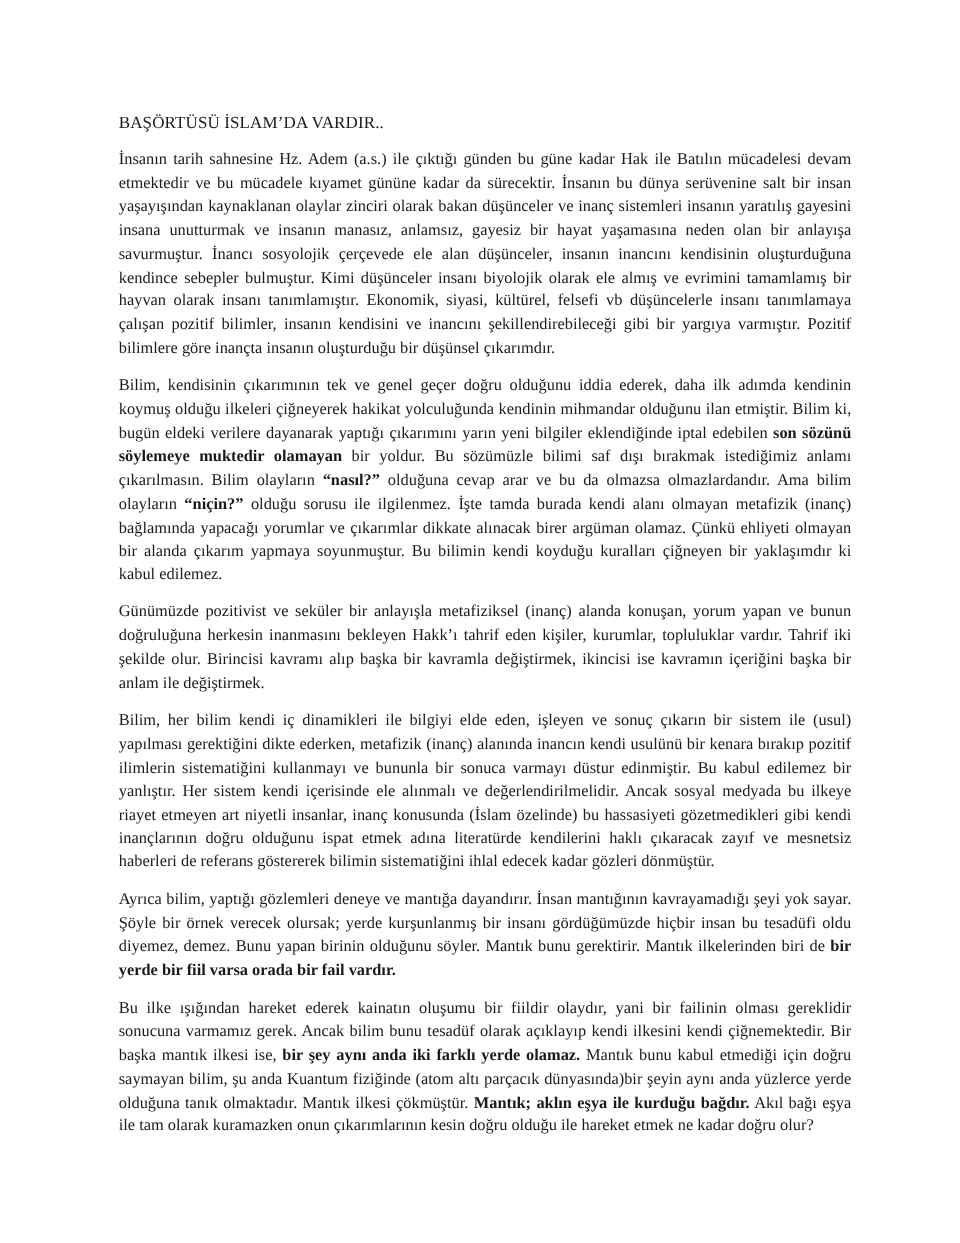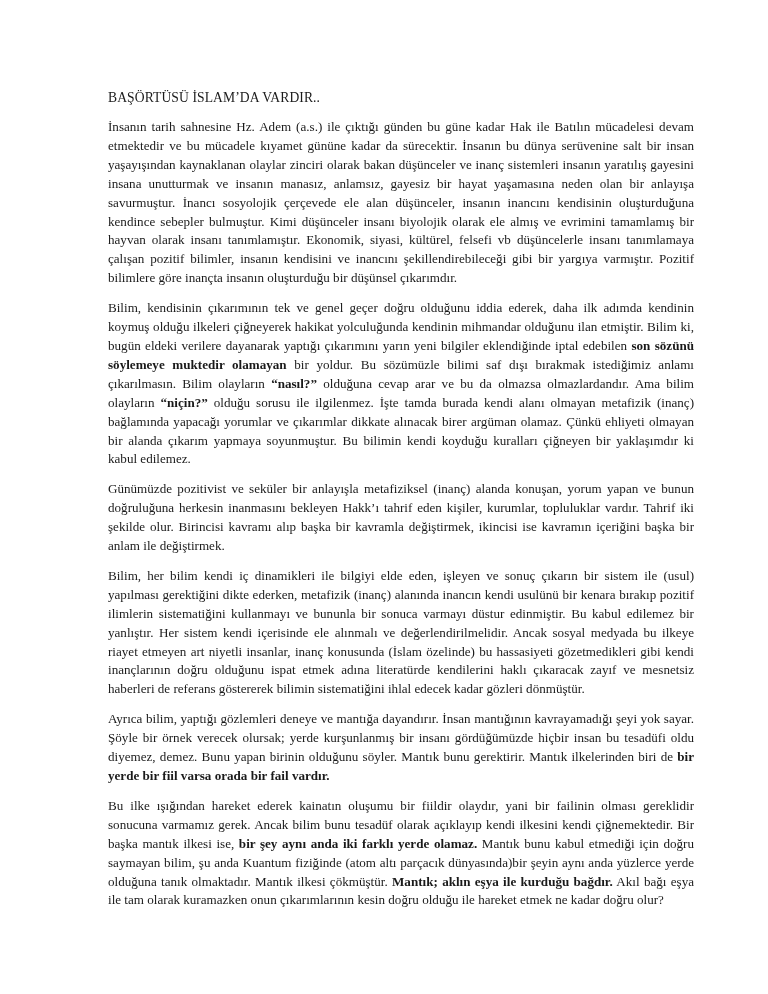--- a/index.html
+++ b/index.html
@@ -10,21 +10,21 @@
     body {
       width: 768px;
       height: 994px;
       position: relative;
       overflow: hidden;
       font-family: "Liberation Serif", "DejaVu Serif", serif;
       color: #1a1a1a;
     }
     .page {
       position: absolute;
-      left: 108px;
+      left: 95px;
       top: 88px;
       width: 586px;
     }
     .title {
       font-size: 13.6px;
       line-height: 19px;
       margin: 0 0 11px 0;
       font-weight: normal;
       letter-spacing: 0.1px;
     }

